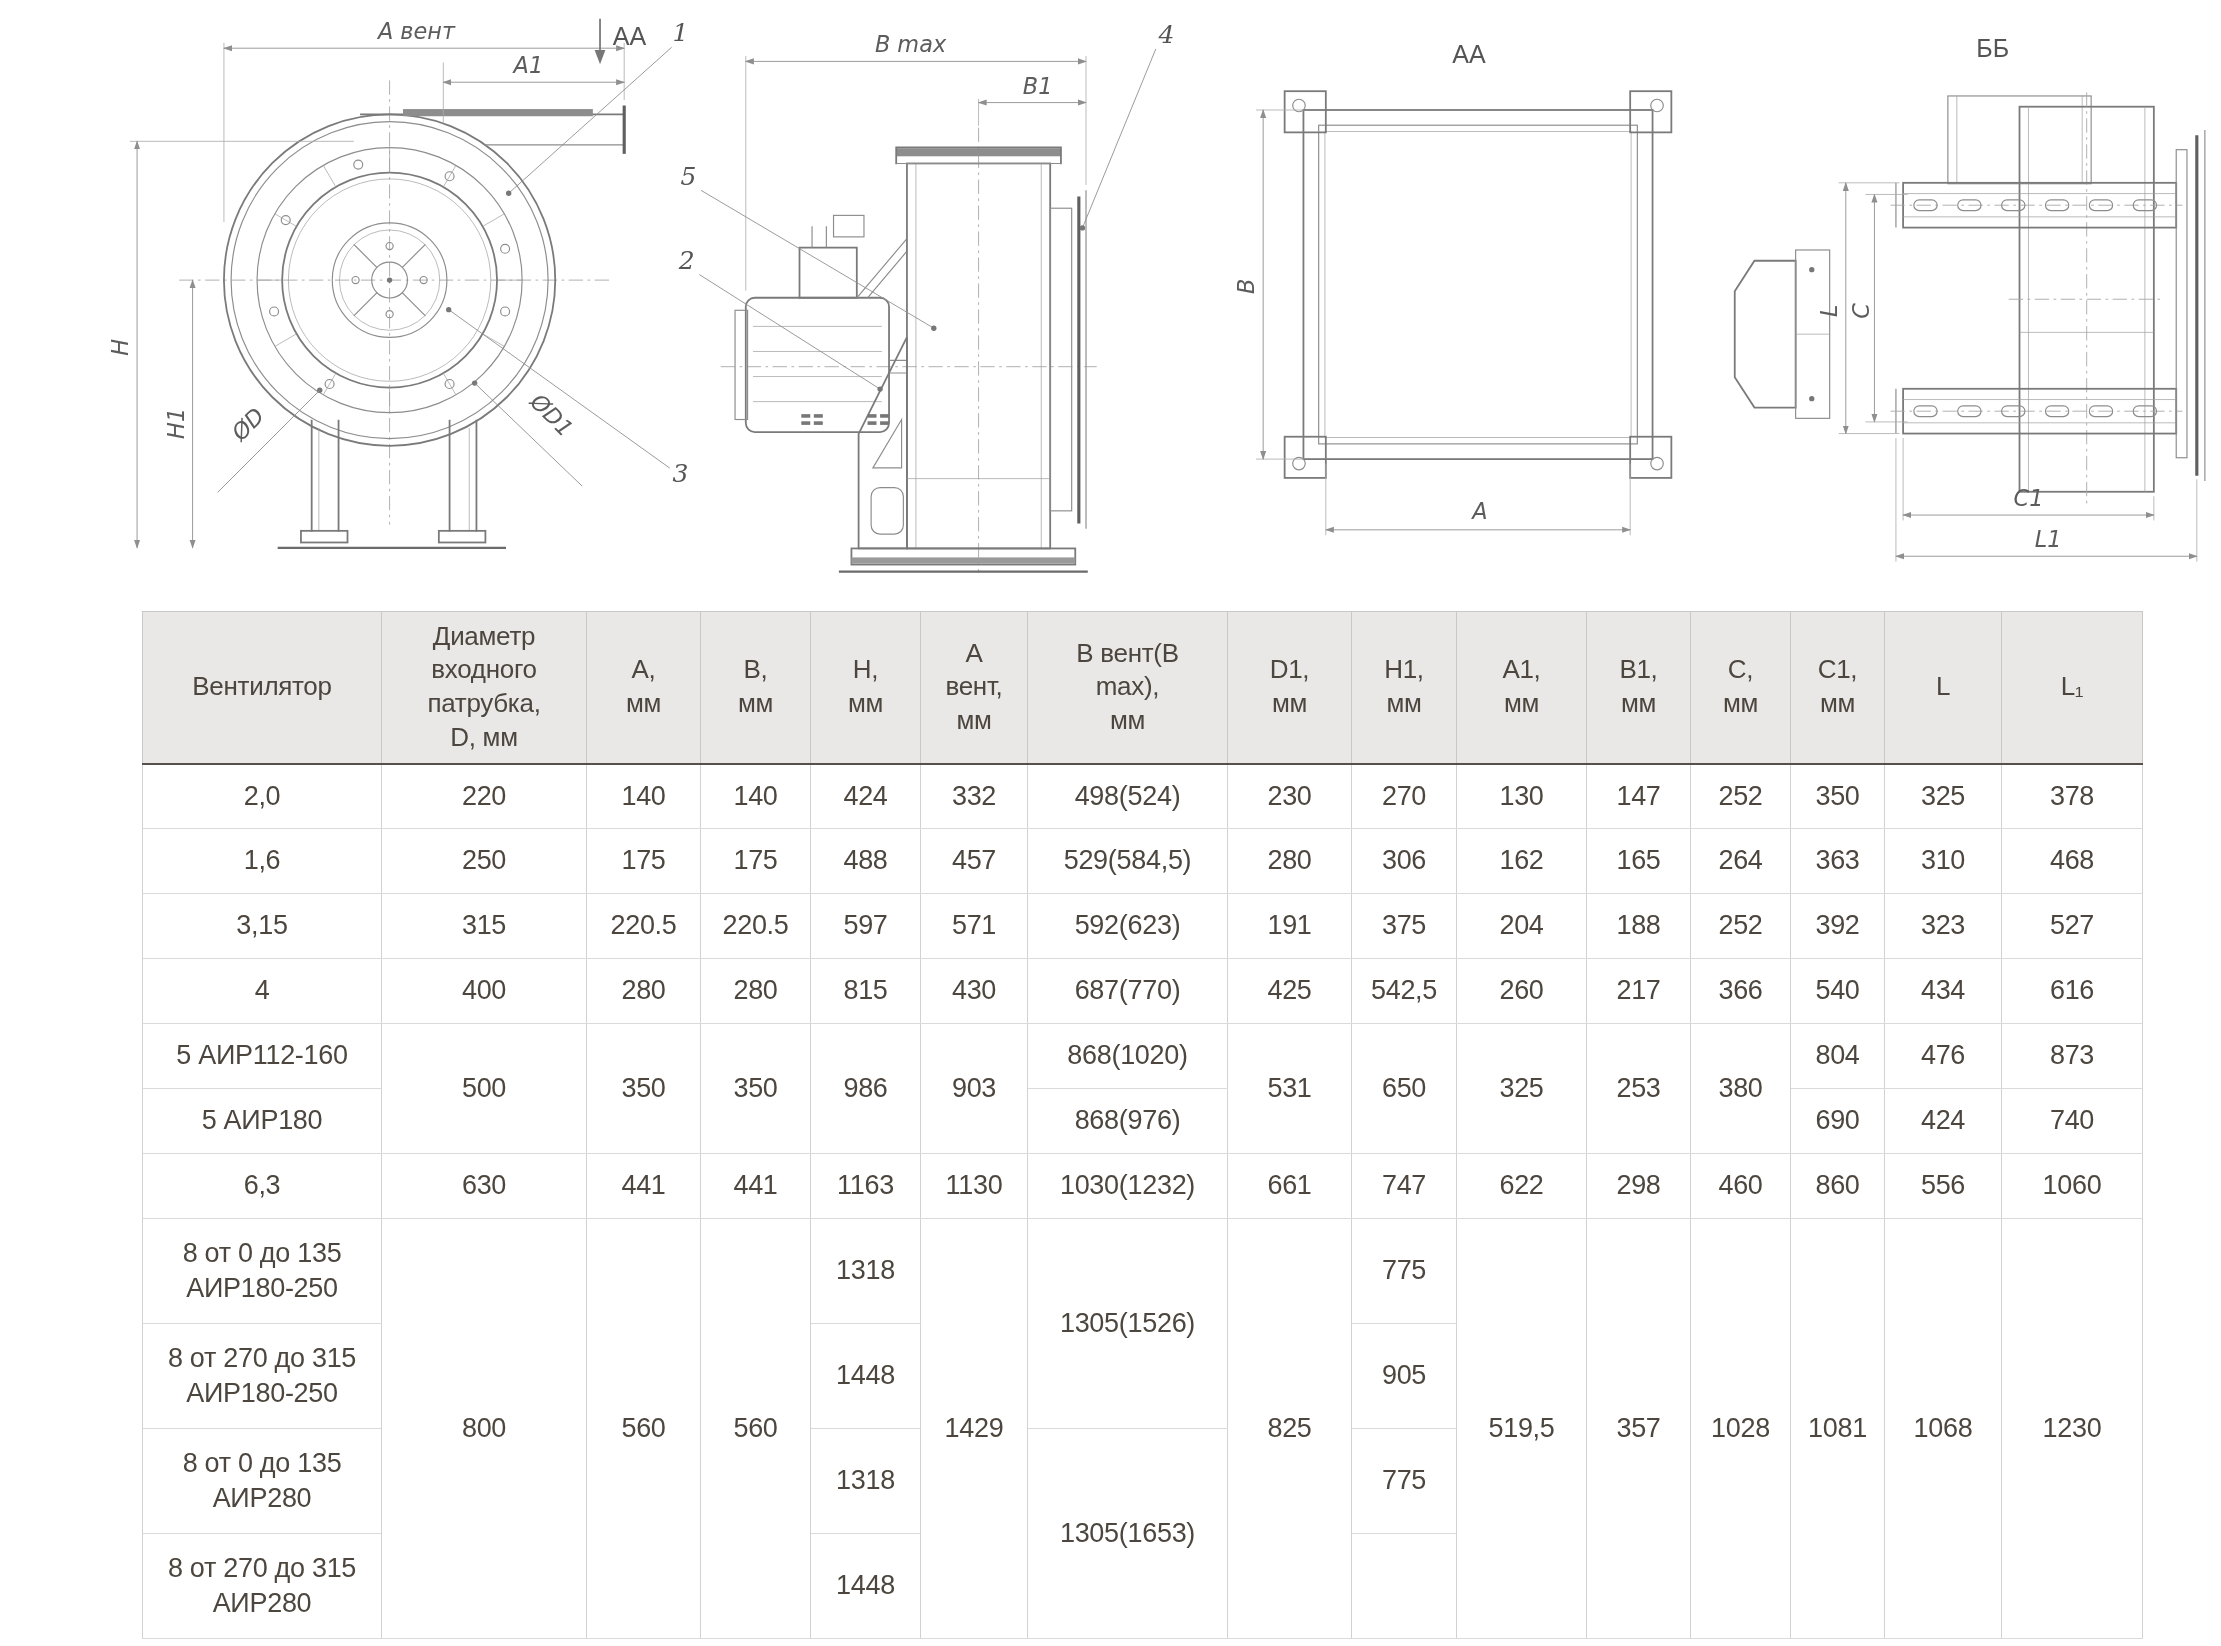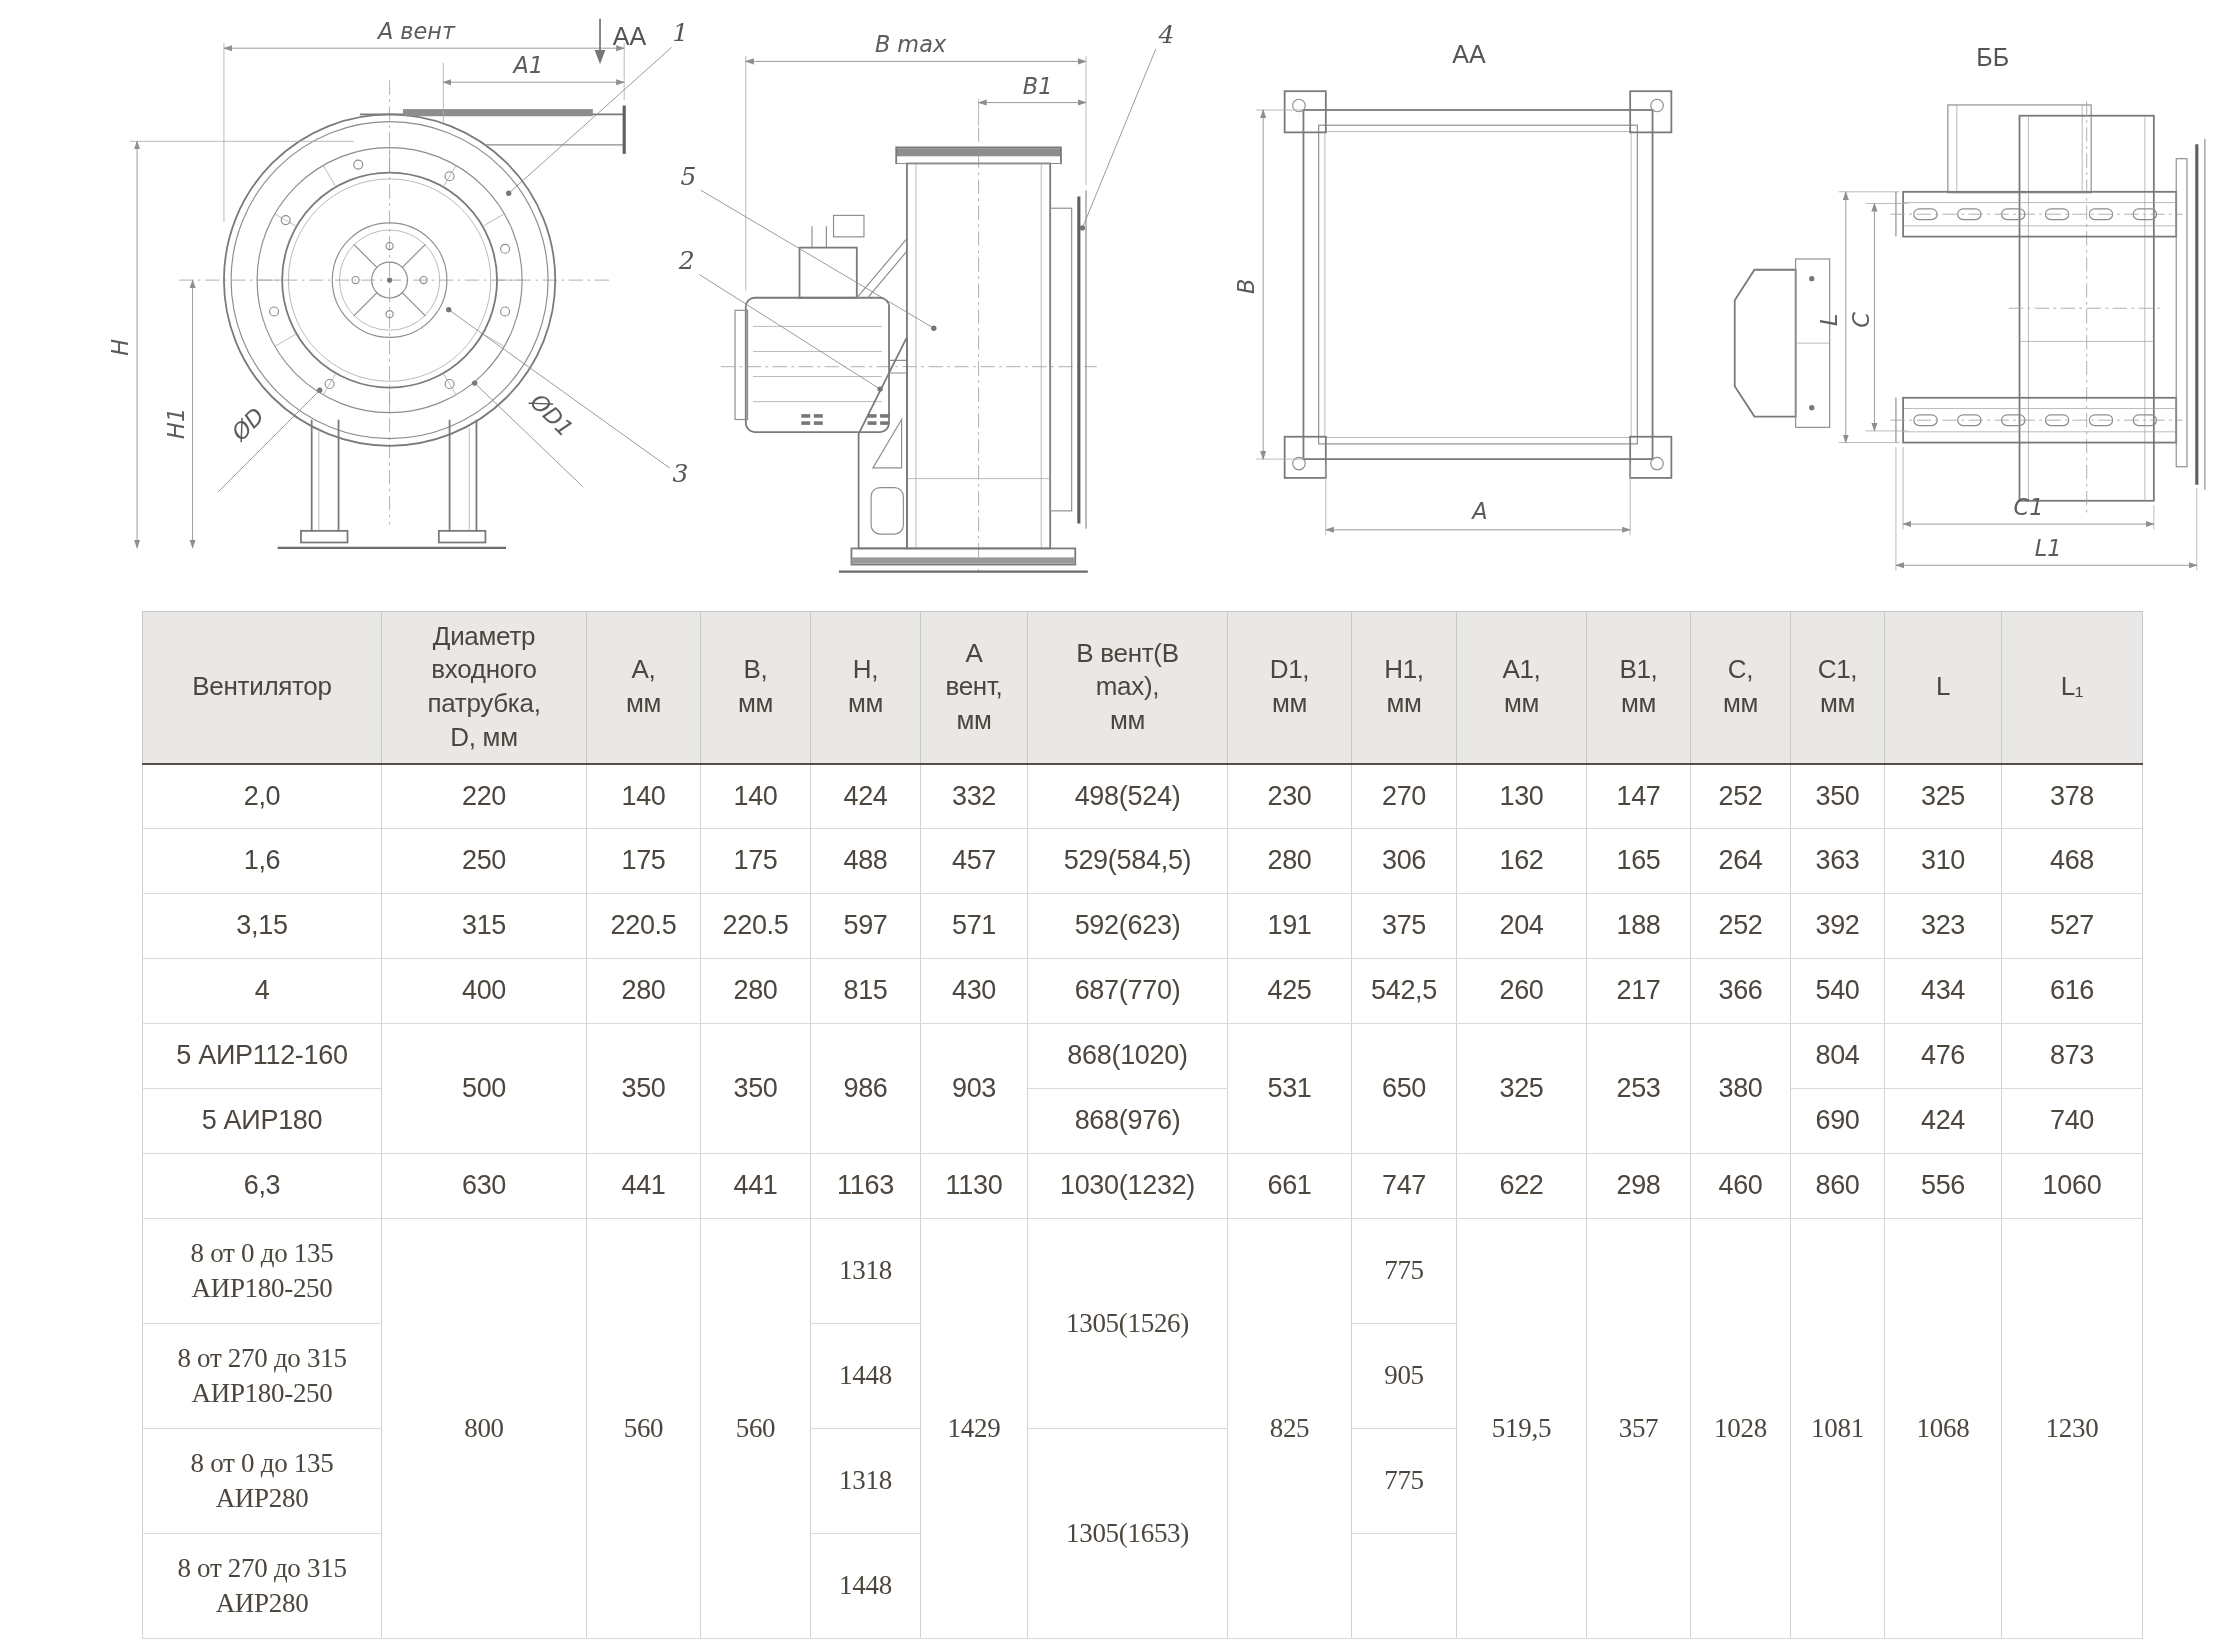--- a/index.html
+++ b/index.html
@@ -37,21 +37,21 @@
     border-top:1.8px solid #dadad8;border-bottom:1.8px solid #dadad8;
     border-left:0.9px solid #d2d2d0;border-right:0.9px solid #d2d2d0;
   }
   thead th{
     background:#e9e8e6;font-size:26px;color:#4c463e;
     border:0.9px solid #c8c8c6;border-bottom:2.7px solid #55514a;
   }
   table{border:0.9px solid #cfcfcd;}
   thead tr{height:152px;}
   tbody tr{height:65px;}
-  tbody tr.tall{height:105px;font-family:Liberation Serif, serif;}
+  tbody tr.tall{height:105px;}
 </style>
 </head>
 <body>
 
 <div class="draw" style="left:94px;top:7.2px;width:627px;height:591px;">
 <svg width="627" height="591" viewBox="0 0 700 660">
   <defs>
     <marker id="ar1" viewBox="0 0 10 10" refX="9" refY="5" markerWidth="10" markerHeight="10" orient="auto-start-reverse">
       <path d="M0,1.6 L10,5 L0,8.4 z"></path>
     </marker>
@@ -235,21 +235,21 @@
     <line class="dim" x1="40" y1="105" x2="40" y2="495" marker-start="url(#ar3)" marker-end="url(#ar3)"></line>
     <g transform="translate(30,302) rotate(-90)">
       <text class="dtxt" text-anchor="middle">В</text>
     </g>
     <line class="dim" x1="110" y1="574" x2="450" y2="574" marker-start="url(#ar3)" marker-end="url(#ar3)"></line>
     <text class="dtxt" x="282" y="562" text-anchor="middle">А</text>
   </g>
 </svg>
 </div>
 
-<div class="draw" style="left:1724px;top:26px;width:497px;height:560px;text-decoration:underline;">
+<div class="draw" style="left:1724px;top:17px;width:497px;height:560px;text-decoration:underline;">
 <svg width="497" height="560" viewBox="0 0 555 625">
   <defs>
     <marker id="ar4" viewBox="0 0 10 10" refX="9" refY="5" markerWidth="10" markerHeight="10" orient="auto-start-reverse">
       <path d="M0,1.6 L10,5 L0,8.4 z"></path>
     </marker>
   </defs>
   <text class="ttl" x="300" y="44" text-anchor="middle">ББ</text>
   <g>
     <rect class="s1" x="250" y="88" width="160" height="98"></rect>
     <path class="sthin" d="M260,88 V186 M400,88 V186"></path>

